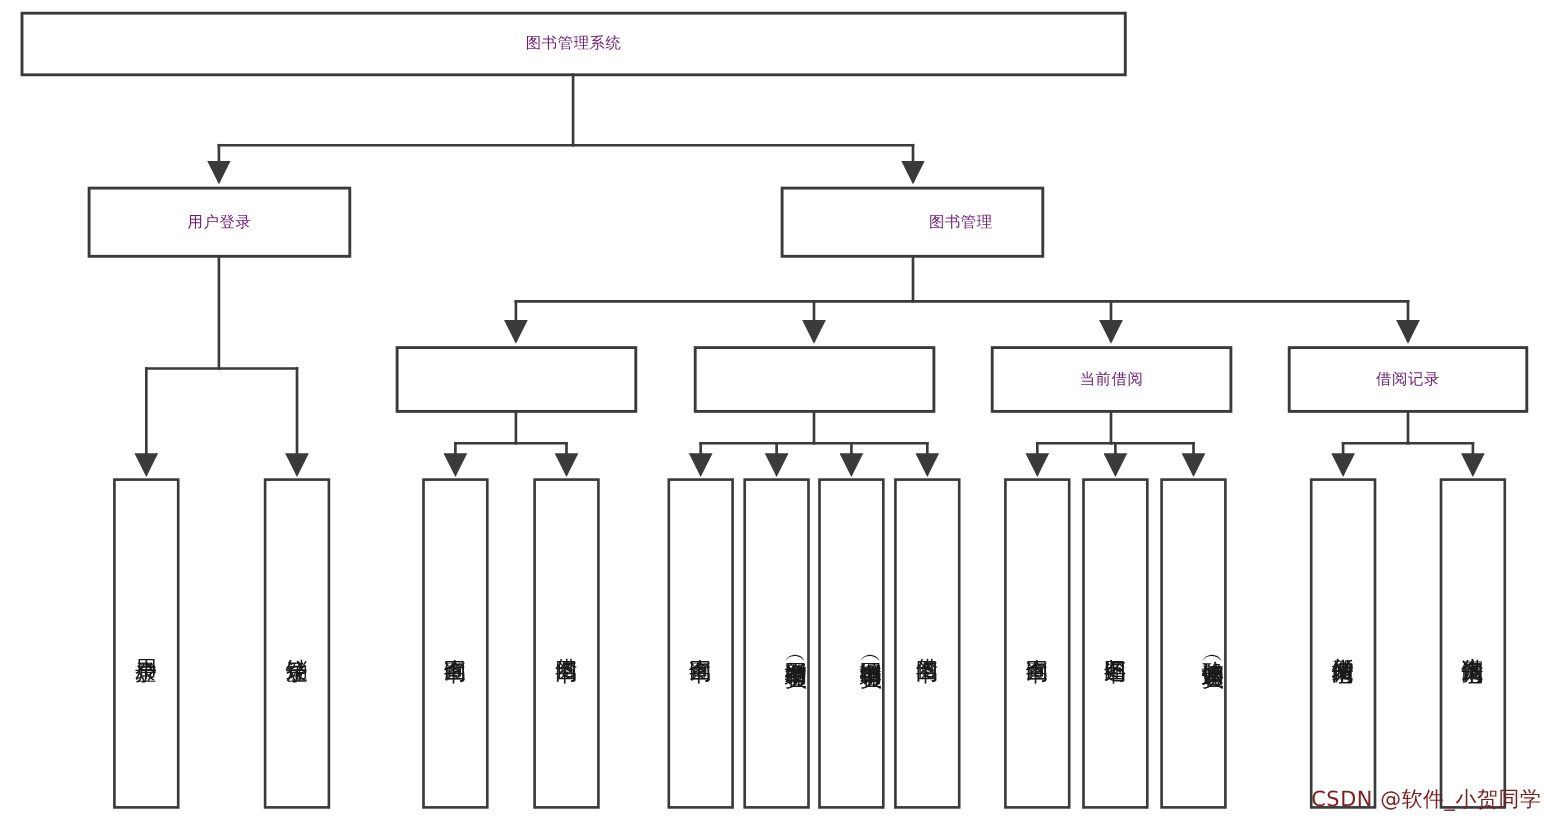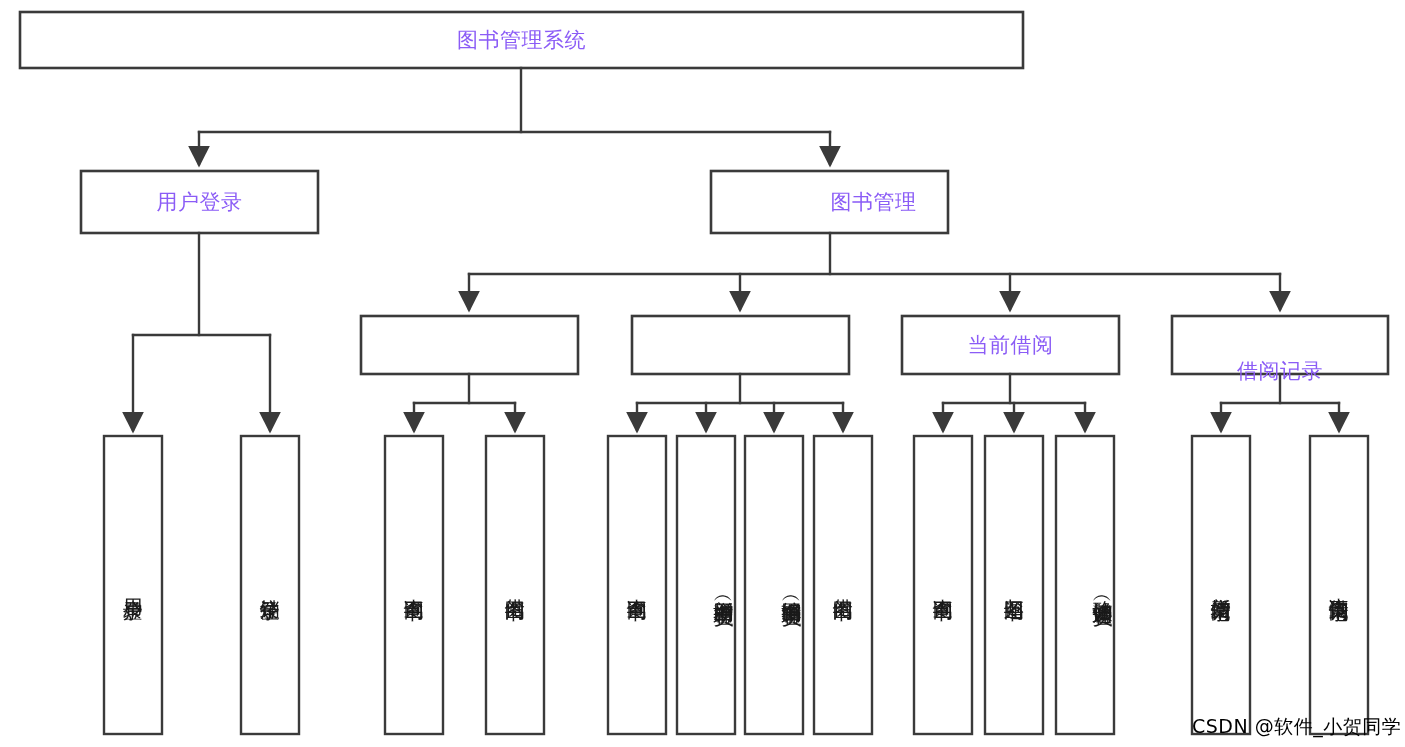--- a/index.html
+++ b/index.html
@@ -42,43 +42,43 @@
   }
   .arrow-head {
     fill: #3a3a3a;
     stroke: none;
   }
   .node-label-h {
     position: absolute;
     display: flex;
     align-items: center;
     justify-content: center;
-    color: #8b5cf6;
-    font-size: 21px;
+    color: #701a75;
+    font-size: 14px;
     letter-spacing: 0.5px;
     white-space: nowrap;
     pointer-events: none;
   }
   .node-label-v {
     position: absolute;
     display: flex;
     align-items: center;
     justify-content: center;
     color: #1a1a1a;
     font-size: 20px;
     line-height: 1.12;
     writing-mode: vertical-rl;
     text-orientation: upright;
     letter-spacing: 1px;
     white-space: nowrap;
     pointer-events: none;
   }
   .watermark {
     position: absolute;
-    color: #000000;
+    color: #7f1d1d;
     font-size: 19px;
     white-space: nowrap;
     letter-spacing: 0.5px;
     pointer-events: none;
   }
 </style>
 </head>
 <body>
 
 <div id="diagram-root">
@@ -158,21 +158,21 @@
     <path class="edge" marker-end="url(#arrow)" d="M 1221 403 L 1221 430"></path>
     <path class="edge" marker-end="url(#arrow)" d="M 1339 403 L 1339 430"></path>
   </svg>
 
   <div class="node-label-h" style="left:20px; top:12px; width:1003px; height:56px;">图书管理系统</div>
 
   <div class="node-label-h" style="left:81px; top:171px; width:237px; height:62px;">用户登录</div>
   <div class="node-label-h" style="left:711px; top:171px; width:237px; height:62px;margin-left:44px;">图书管理</div>
 
   <div class="node-label-h" style="left:902px; top:316px; width:217px; height:58px;text-align:center;">当前借阅</div>
-  <div class="node-label-h" style="left:1172px; top:316px; width:216px; height:58px;margin-top:26px;">借阅记录</div>
+  <div class="node-label-h" style="left:1172px; top:316px; width:216px; height:58px;">借阅记录</div>
 
   <div class="node-label-v" style="left:104px; top:436px; width:58px; height:298px;">用户登录</div>
   <div class="node-label-v" style="left:241px; top:436px; width:58px; height:298px;">注销登录</div>
 
   <div class="node-label-v" style="left:385px; top:436px; width:58px; height:298px;">查询图书</div>
   <div class="node-label-v" style="left:486px; top:436px; width:58px; height:298px;">借阅图书</div>
 
   <div class="node-label-v" style="left:608px; top:436px; width:58px; height:298px;">查询图书</div>
   <div class="node-label-v" style="left:677px; top:436px; width:58px; height:298px; align-items:flex-start; padding-top:8px; box-sizing:border-box;">新增图书（管理员）</div>
   <div class="node-label-v" style="left:745px; top:436px; width:58px; height:298px; align-items:flex-start; padding-top:8px; box-sizing:border-box;">编辑图书（管理员）</div>

